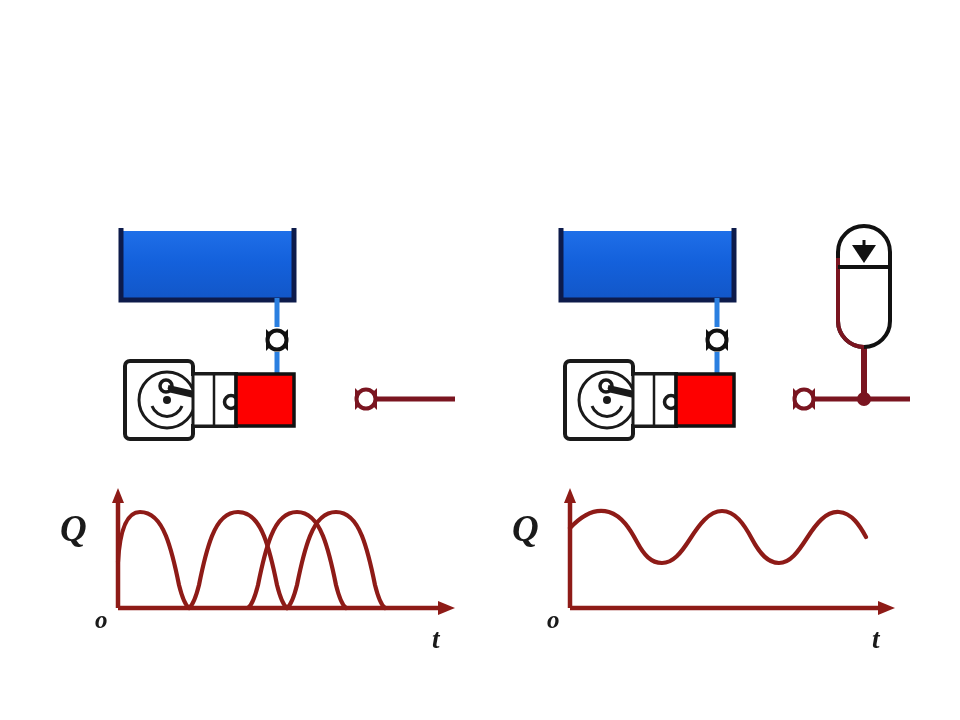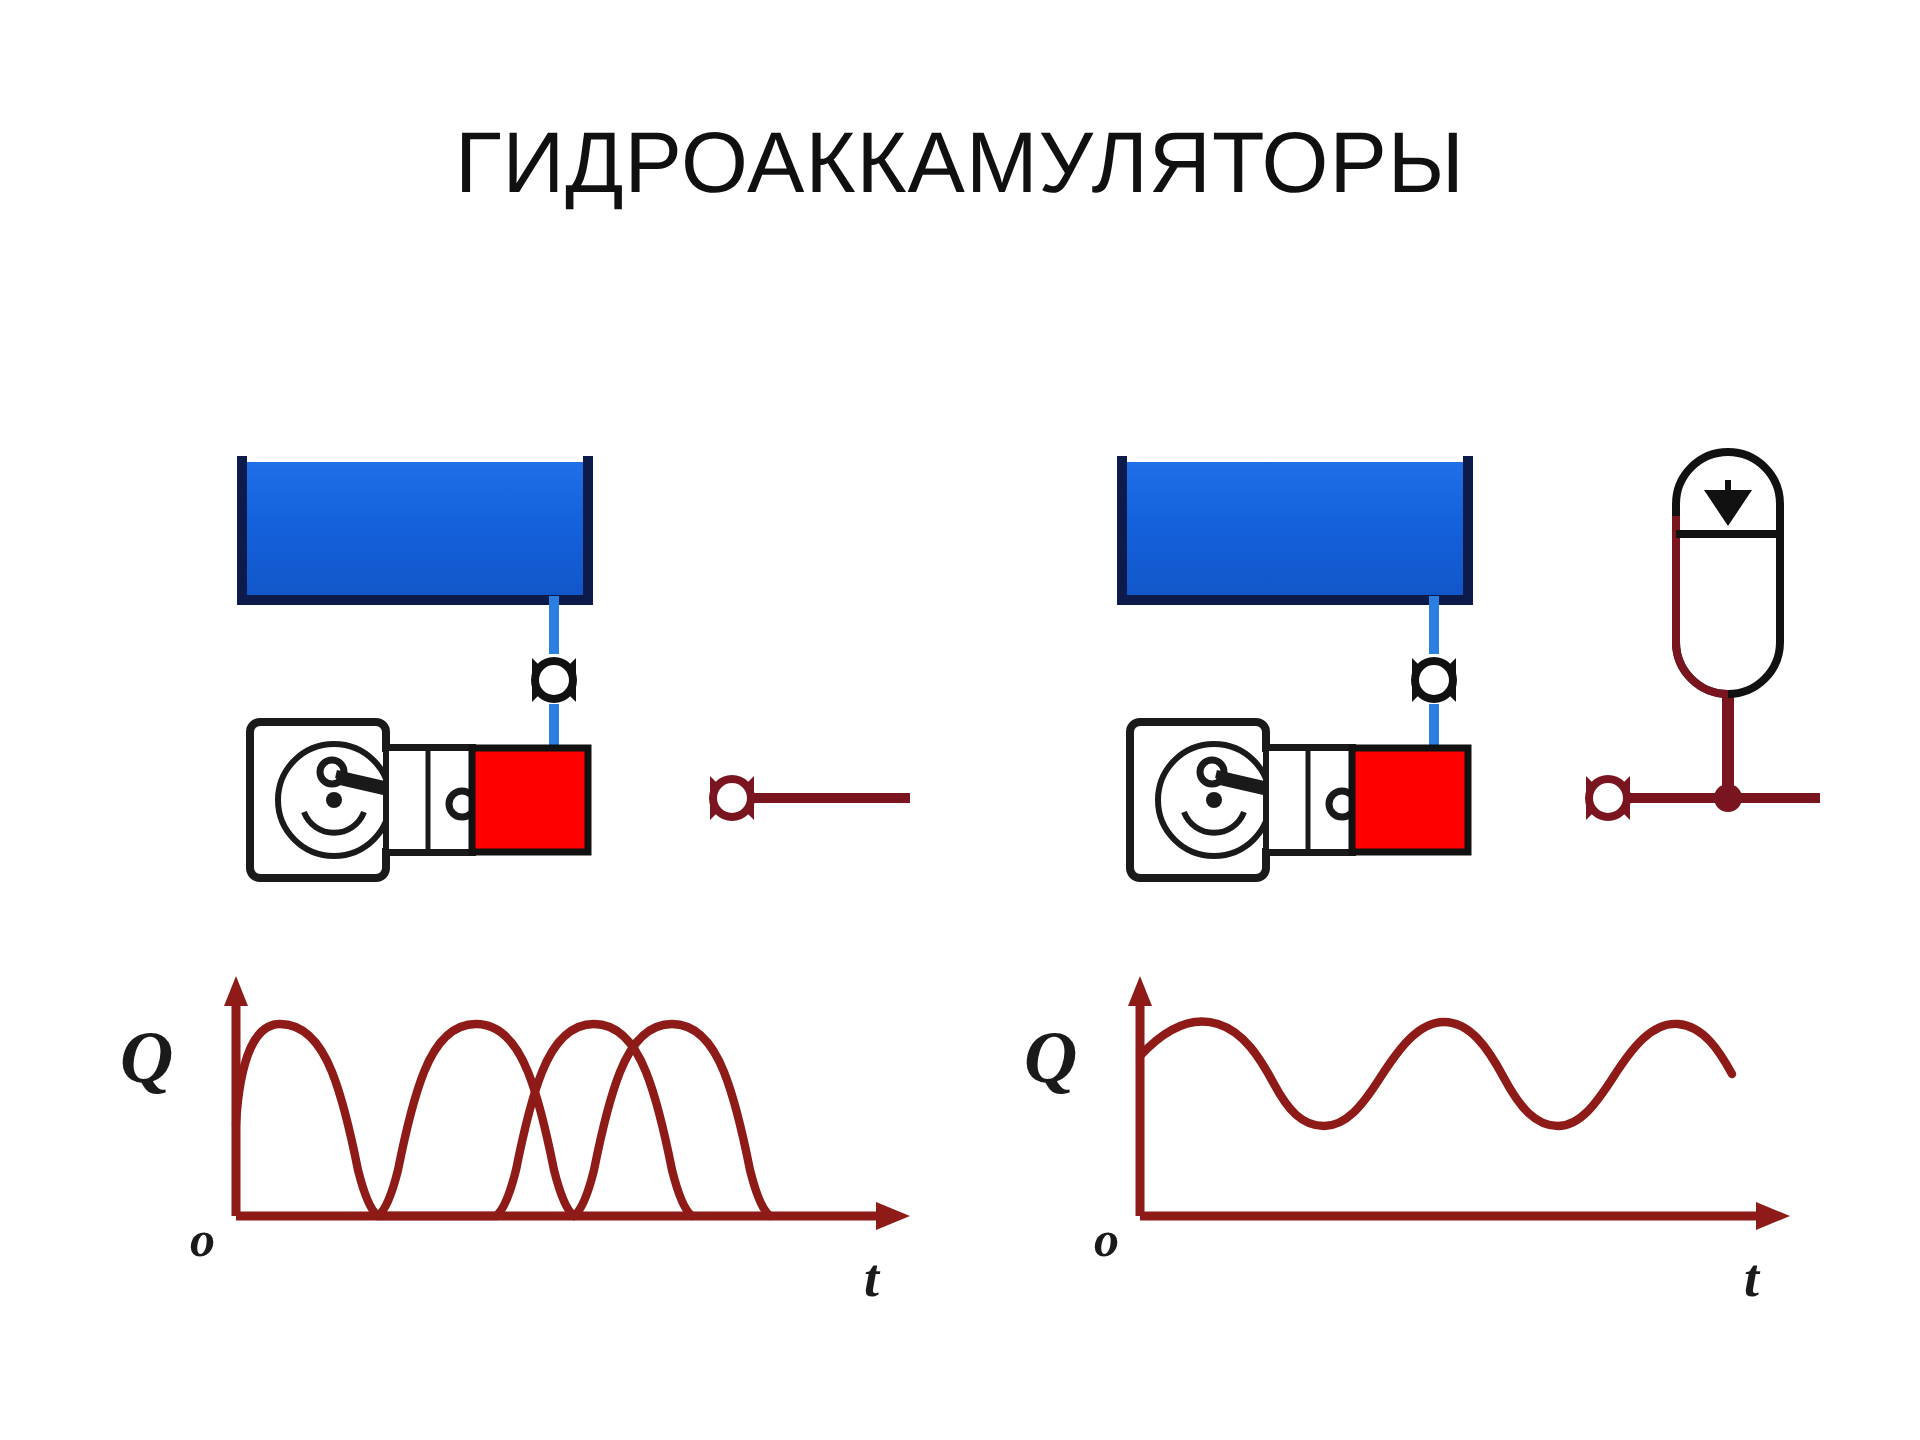--- a/index.html
+++ b/index.html
@@ -45,21 +45,20 @@
     font-style: italic;
     font-weight: 700;
     fill: #1a1a1a;
   }
 </style>
 </head>
 <body>
 
 <div id="slide">
 
-  <div id="title">ГИДРОАККАМУЛЯТОРЫ</div>
 
   <svg id="figure" viewBox="0 0 960 720">
 
     <defs>
       <linearGradient id="glowLeft" x1="0" y1="0" x2="1" y2="0">
         <stop offset="0%" stop-color="#ffcf7a"></stop>
         <stop offset="22%" stop-color="#e8903c"></stop>
         <stop offset="55%" stop-color="#9b2a22"></stop>
         <stop offset="100%" stop-color="#7a1520"></stop>
       </linearGradient>

